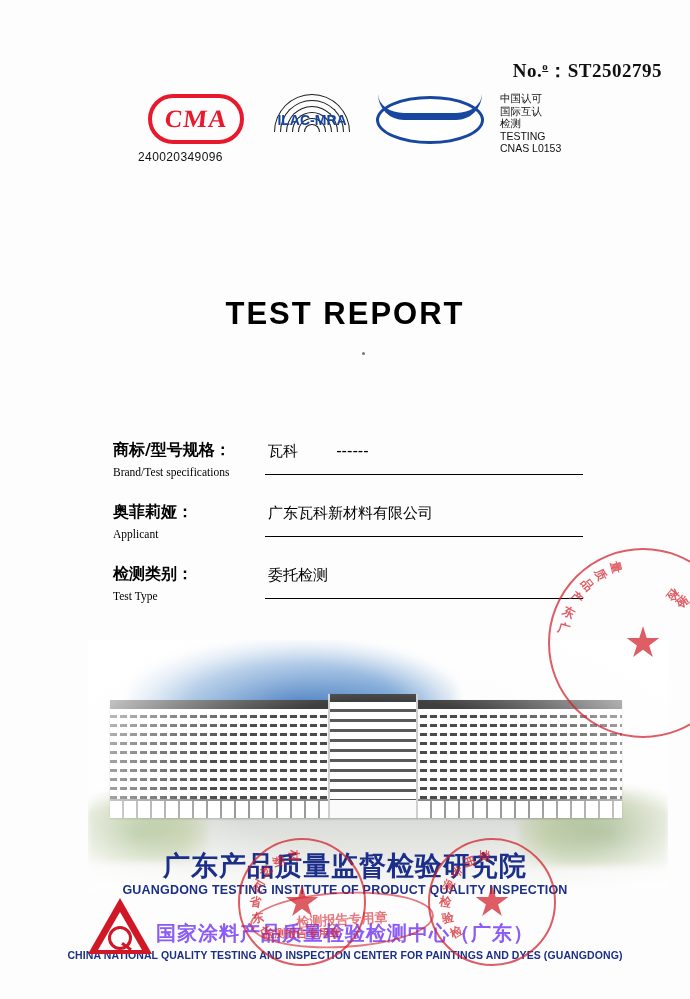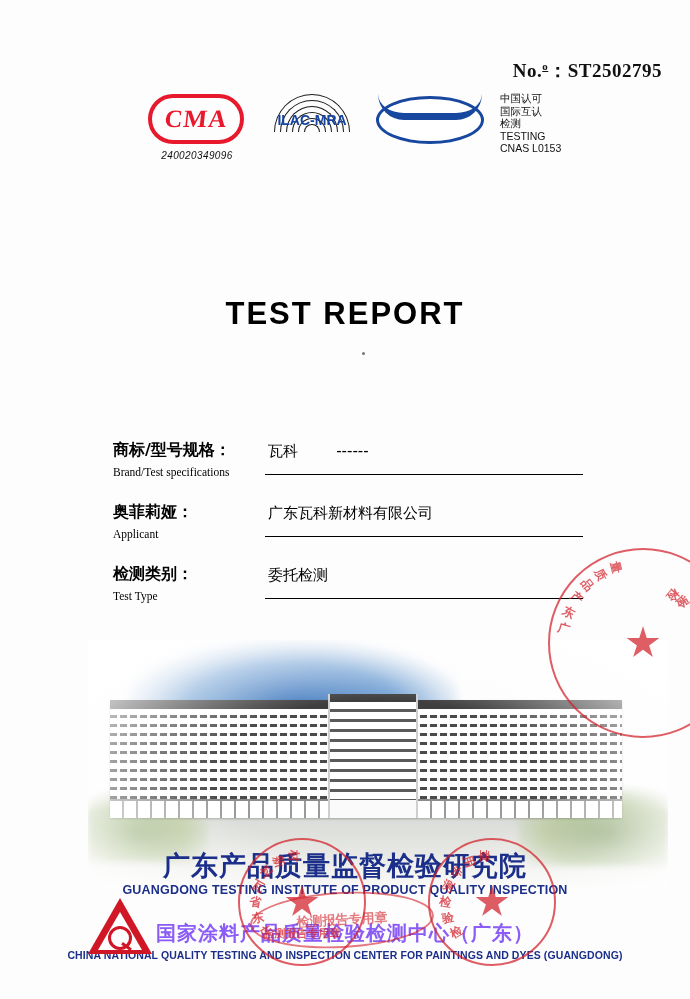--- a/index.html
+++ b/index.html
@@ -77,25 +77,23 @@
     font-size: 25px;
     color: #e8192c;
     letter-spacing: 1px;
     transform: skewX(-6deg);
   }
   .cma-num {
     position: absolute;
     top: 56px;
     left: -10px;
     width: 118px;
-    text-align: center;
-    font-size: 10px;
+    font-size: 12px;
     letter-spacing: 0.4px;
     color: #111;
-    font-style: italic;
   }
 
   
   .ilac {
     position: absolute;
     left: 118px;
     top: 0px;
     width: 92px;
     height: 58px;
   }

